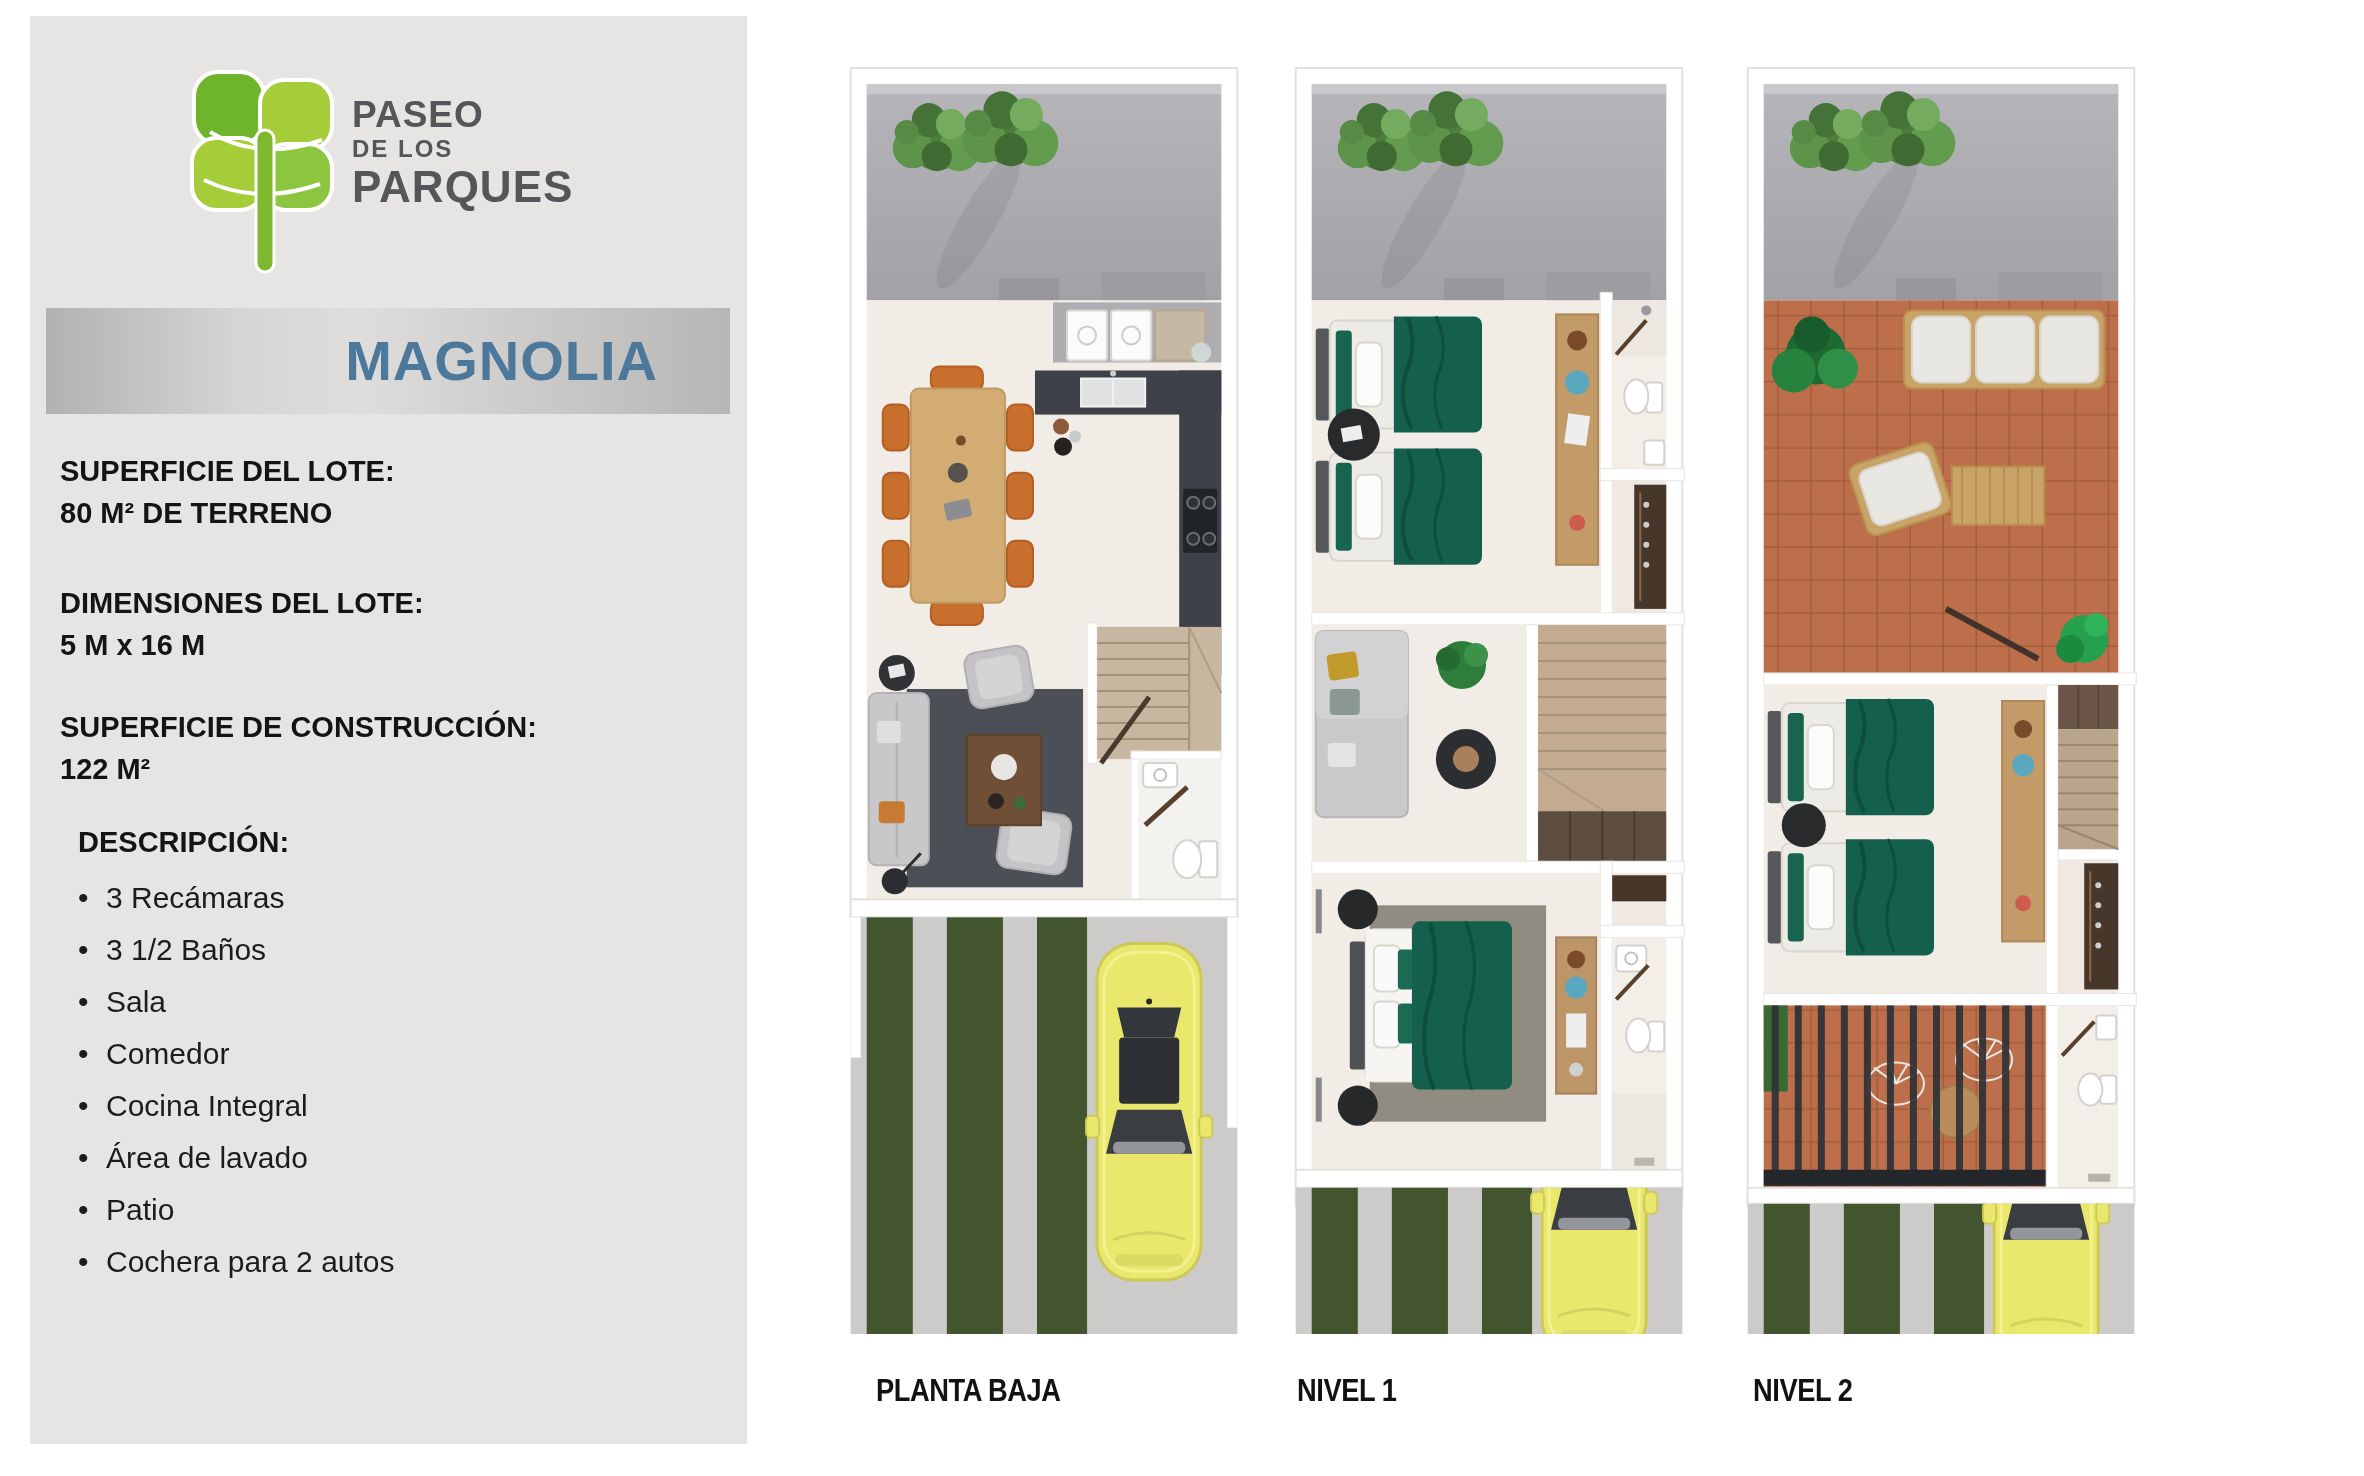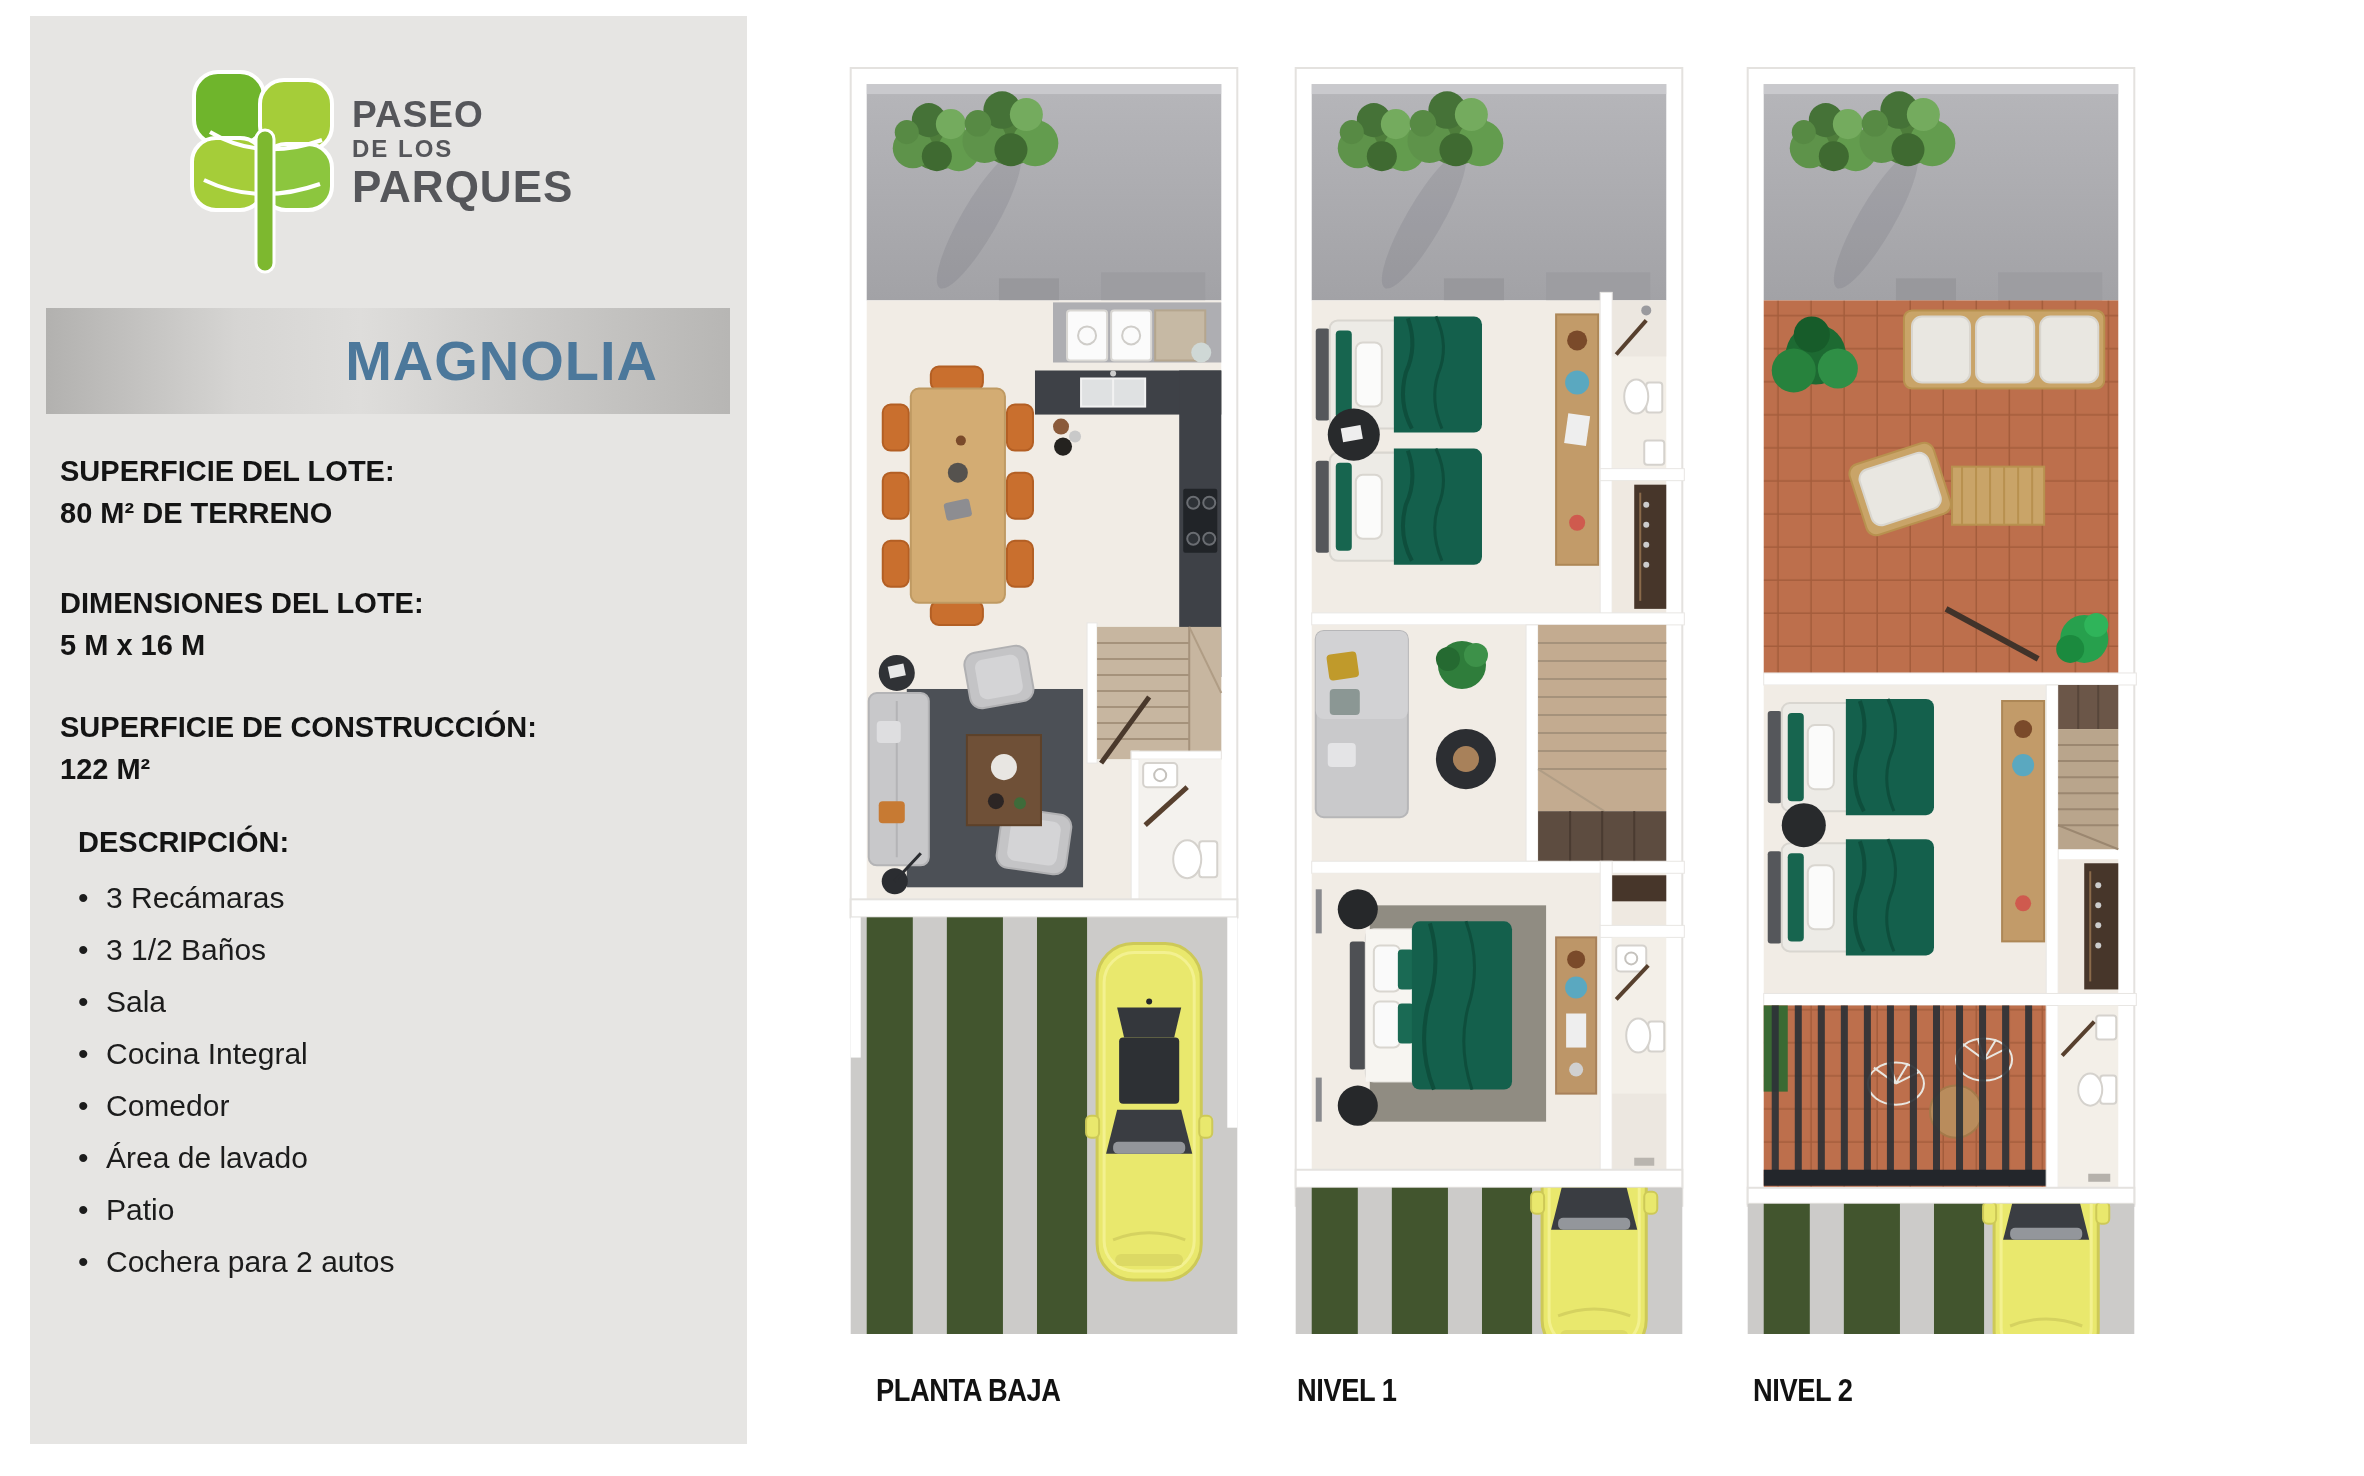--- a/index.html
+++ b/index.html
@@ -128,22 +128,22 @@
 <div class="spec spec3">
   <div>SUPERFICIE DE CONSTRUCCIÓN:</div>
   <div>122 M²</div>
 </div>
 
 <div class="desc-title">DESCRIPCIÓN:</div>
 <ul class="desc-list">
   <li>3 Recámaras</li>
   <li>3 1/2 Baños</li>
   <li>Sala</li>
+  <li>Comedor</li>
   <li>Cocina Integral</li>
-  <li>Comedor</li>
   <li>Área de lavado</li>
   <li>Patio</li>
   <li>Cochera para 2 autos</li>
 </ul>
 
 <div class="plan plan1">
 <svg viewBox="0 0 390 1280">
   <rect x="2" y="16" width="386" height="848" fill="#ffffff" stroke="#e4e2df" stroke-width="2"></rect>
   <g>
     <rect x="18" y="32" width="354" height="216" fill="url(#patioGrad)"></rect>

